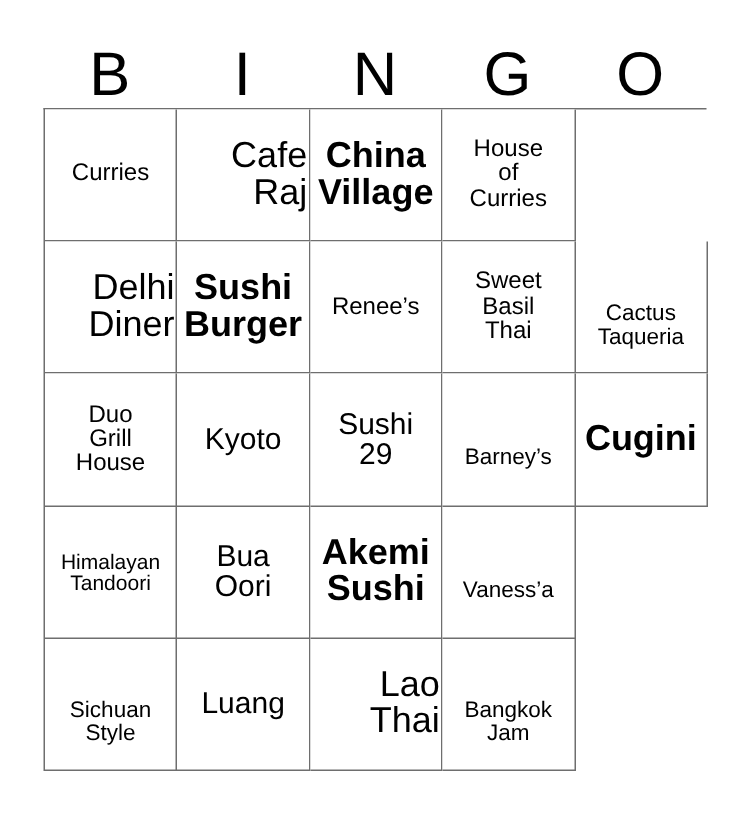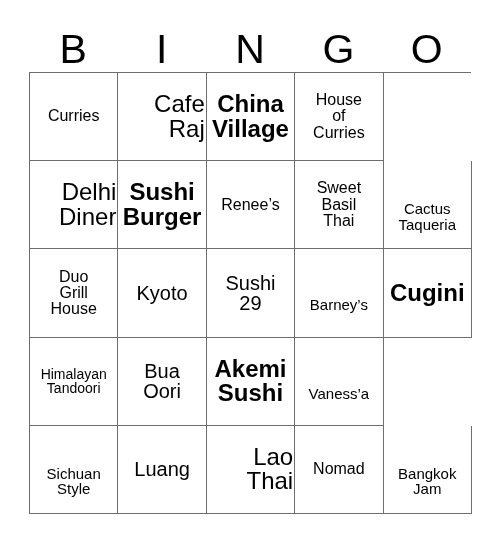--- a/index.html
+++ b/index.html
@@ -185,22 +185,19 @@
 Style</span>
         </div>
       <div class="cell">
           <span class="cell-text fs-lg">Luang</span>
         </div>
       <div class="cell">
           <span class="cell-text fs-xl">Lao
 Thai</span>
         </div>
       <div class="cell">
-          <span class="cell-text fs-sm">Nomad</span>
-        </div>
-      <div class="cell">
           <span class="cell-text fs-xs">Bangkok
 Jam</span>
         </div>
     </div>
 
   </div>
 </div>
 
 </body></html>

